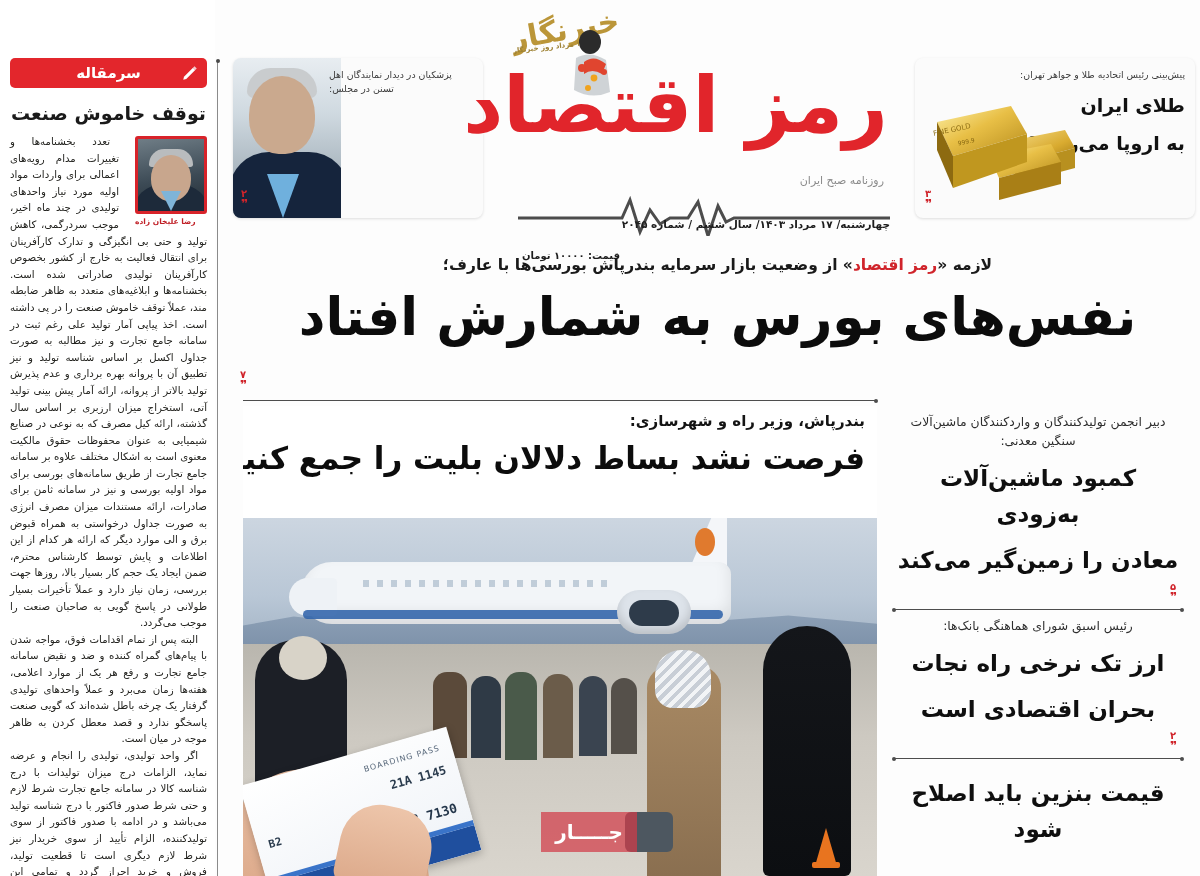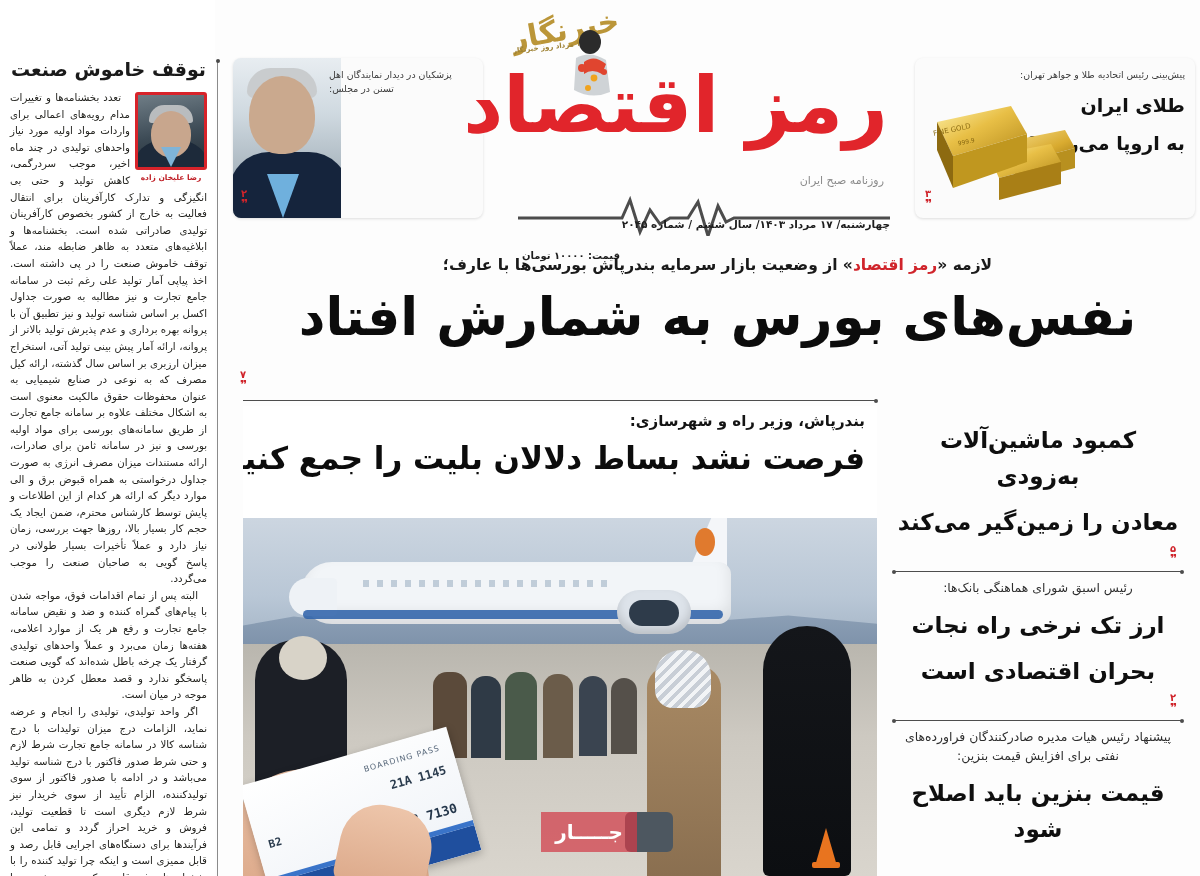--- a/index.html
+++ b/index.html
@@ -50,22 +50,22 @@
     text-align: center;
     font-size: 19px;
     font-weight: bold;
     color: #1a1a1a;
     letter-spacing: 1px;
     margin-bottom: 10px;
   }
   .author-block {
     float: right;
     width: 72px;
-    margin: 2px 0 4px 5px;
-    text-align: center;
+    margin: 2px 0 4px 16px;
+    text-align: left;
   }
   .author-frame {
     position: relative;
     width: 72px; height: 78px;
     border: 3px solid #d8232a;
     border-radius: 3px;
     overflow: hidden;
     background: linear-gradient(170deg,#6f7d86 0%, #3c4a55 55%, #232c34 100%);
   }
   .author-face {
@@ -505,20 +505,29 @@
     content:""; position:absolute; left:-1px; top:-1.5px;
     width:4px; height:4px; border-radius:50%; background:#4d4d4d;
   }
 </style>
 </head>
 <body>
 
 <div class="page">
 
   <div class="editorial">
+    <div class="editorial-banner">
+      <span class="pencil-icon">
+        <svg viewBox="0 0 24 24" width="18" height="18">
+          <path d="M3 21l4-1 12-12-3-3L4 17l-1 4z" fill="#ffffff"></path>
+          <path d="M16 5l3 3 2-2-3-3-2 2z" fill="#f2c9cb"></path>
+        </svg>
+      </span>
+      <span class="label">سرمقاله</span>
+    </div>
 
     <div class="editorial-title">توقف خاموش صنعت</div>
 
     <div class="author-block">
       <div class="author-frame">
         <div class="author-body"></div>
         <div class="author-hair"></div>
         <div class="author-face"></div>
         <div class="author-shirt"></div>
       </div>
@@ -672,20 +681,21 @@
       </div>
       <div class="hand2"></div>
 
       <div class="watermark">جـــــار</div>
     </div>
   </div>
 
   <div class="right-col">
 
     <div class="rc-item">
+      <div class="rc-kicker">دبیر انجمن تولیدکنندگان و واردکنندگان ماشین‌آلات سنگین معدنی:</div>
       <div class="rc-headline">کمبود ماشین‌آلات به‌زودی</div>
       <div class="rc-headline">معادن را زمین‌گیر می‌کند</div>
       <div class="pagemark" style="right:4px; margin-top:4px; position:relative; text-align:right;">
         <span class="num">۵</span>
         <span class="qm">❞</span>
       </div>
     </div>
     <div class="rc-rule"></div>
 
     <div class="rc-item">
@@ -693,18 +703,17 @@
       <div class="rc-headline">ارز تک نرخی راه نجات</div>
       <div class="rc-headline">بحران اقتصادی است</div>
       <div class="pagemark" style="right:4px; margin-top:4px; position:relative; text-align:right;">
         <span class="num">۲</span>
         <span class="qm">❞</span>
       </div>
     </div>
     <div class="rc-rule"></div>
 
     <div class="rc-item">
-      <div class="rc-kicker">پیشنهاد رئیس هیات مدیره صادرکنندگان فراورده‌های نفتی برای افزایش قیمت بنزین:</div>
       <div class="rc-headline">قیمت بنزین باید اصلاح شود</div>
     </div>
   </div>
 
 </div>
 
 </body></html>

